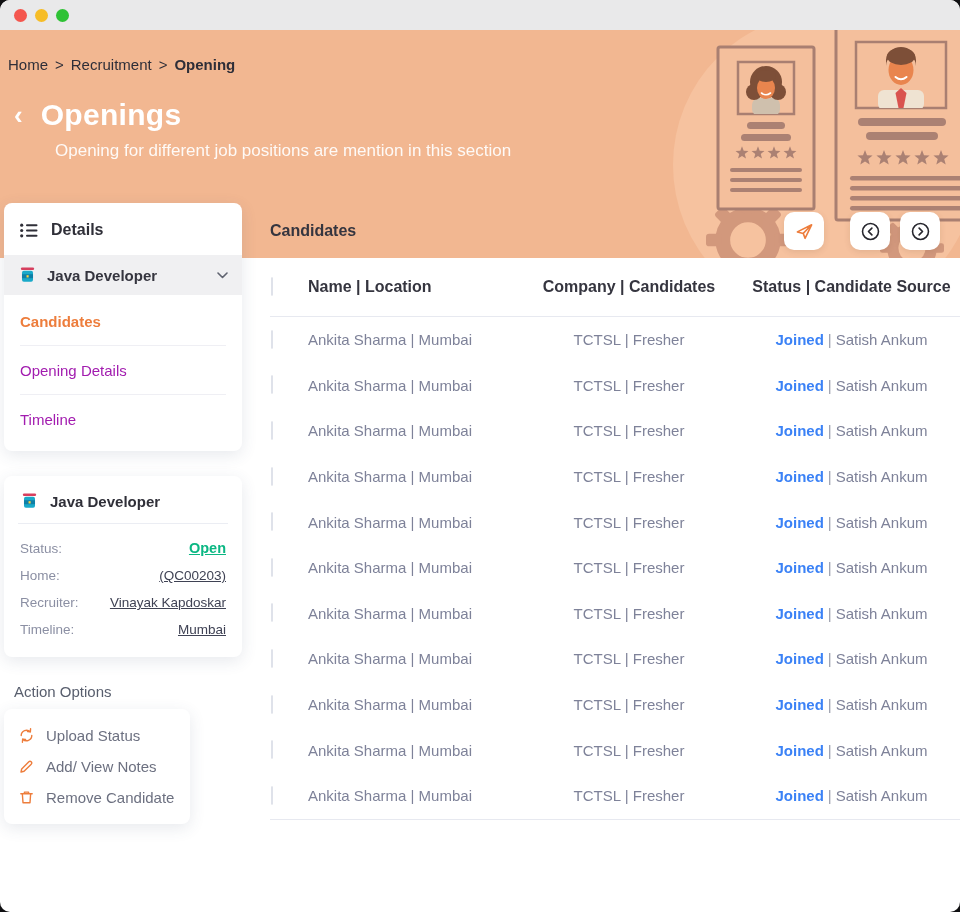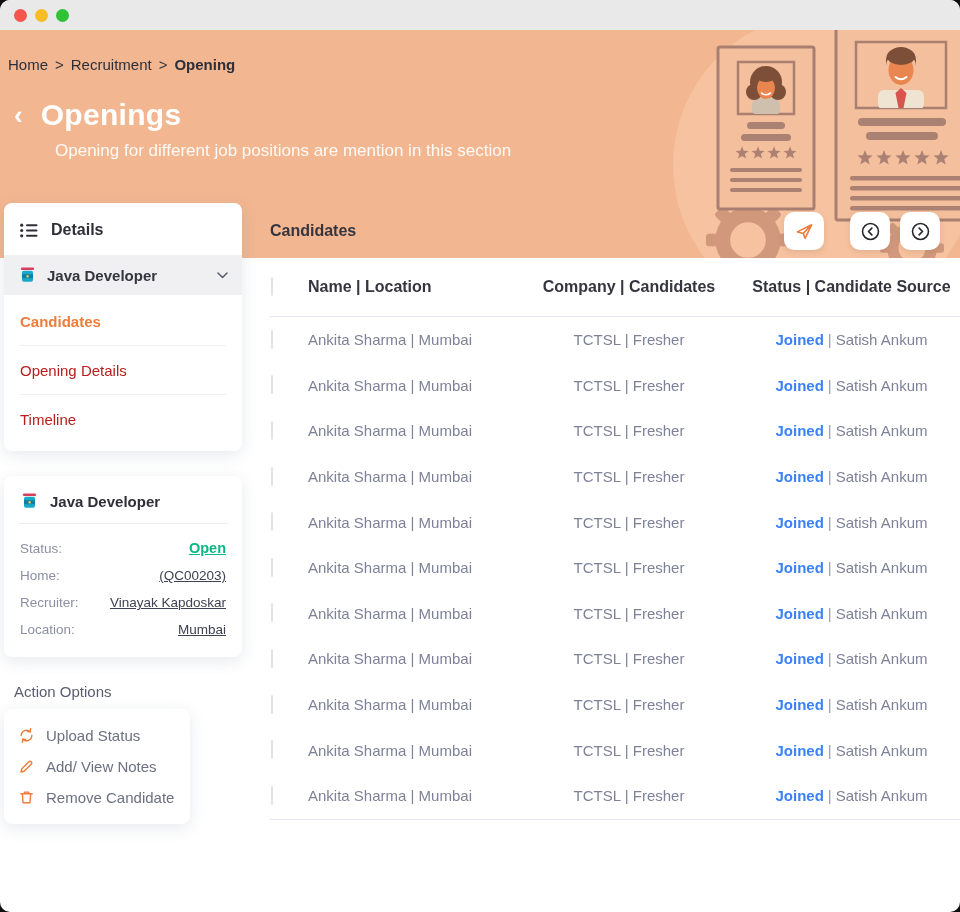--- a/index.html
+++ b/index.html
@@ -51,21 +51,21 @@
   }
   .details-head { display:flex; align-items:center; gap:13px; padding:18px 16px 16px; }
   .details-title { font-size:16px; font-weight:bold; color:#2f2f38; }
   .job-row {
     display:flex; align-items:center; gap:10px; background:#f0f0f2;
     padding:10px 14px; cursor:pointer;
   }
   .job-label { font-size:15px; font-weight:bold; color:#35353f; }
   .job-row .chev { margin-left:auto; }
   .side-menu { padding:2px 16px 8px; }
-  .side-menu-item { padding:16px 0 15px; font-size:15px; color:#b91c1c; cursor:pointer; }
+  .side-menu-item { padding:16px 0 15px; font-size:15px; color:#a21caf; cursor:pointer; }
   .side-menu-item.divided { border-bottom:1px solid #efeff4; }
   .side-menu-item.active { color:#ed7d3c; font-weight:bold; }
 
   .summary-card { margin-top:25px; padding:0 14px; }
   .summary-head { display:flex; align-items:center; gap:11px; padding:15px 2px 12px; border-bottom:1px solid #ebedf3; }
   .summary-title { font-size:15px; font-weight:bold; color:#2f2f38; }
   .summary-fields { padding:11px 2px 14px; }
   .field-row { display:flex; justify-content:space-between; align-items:baseline; line-height:27px; font-size:13.5px; }
   .field-label { color:#8b8fa3; }
   .field-value { color:#3f4254;text-decoration:underline; }
@@ -405,21 +405,21 @@
         </div>
         <div class="field-row">
           <span class="field-label">Home:</span>
           <span class="field-value">(QC00203)</span>
         </div>
         <div class="field-row">
           <span class="field-label">Recruiter:</span>
           <span class="field-value">Vinayak Kapdoskar</span>
         </div>
         <div class="field-row">
-          <span class="field-label">Location:</span>
+          <span class="field-label">Timeline:</span>
           <span class="field-value">Mumbai</span>
         </div>
       </div>
     </div>
 
     <div class="action-title">Action Options</div>
     <div class="card action-card">
       <div class="action-item">
         <span class="icon">
           <svg width="17" height="17" viewBox="0 0 18 18">

